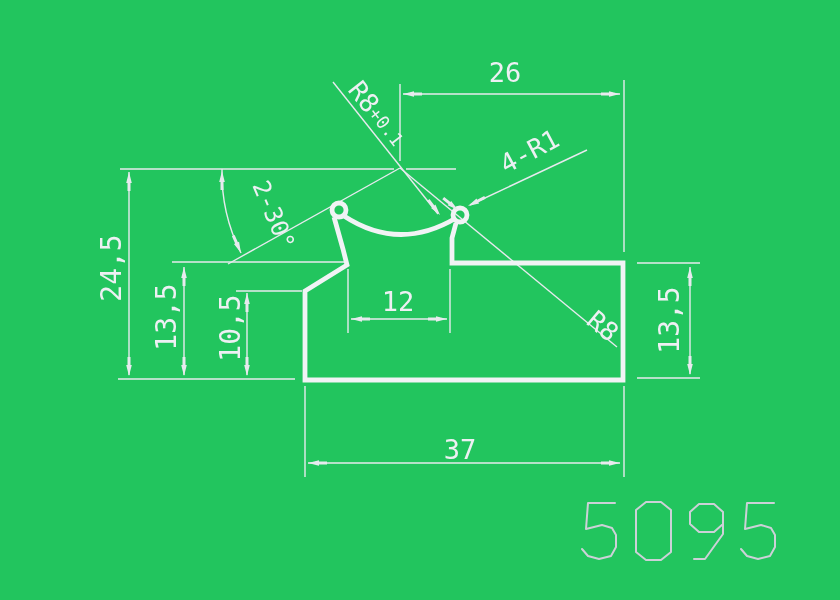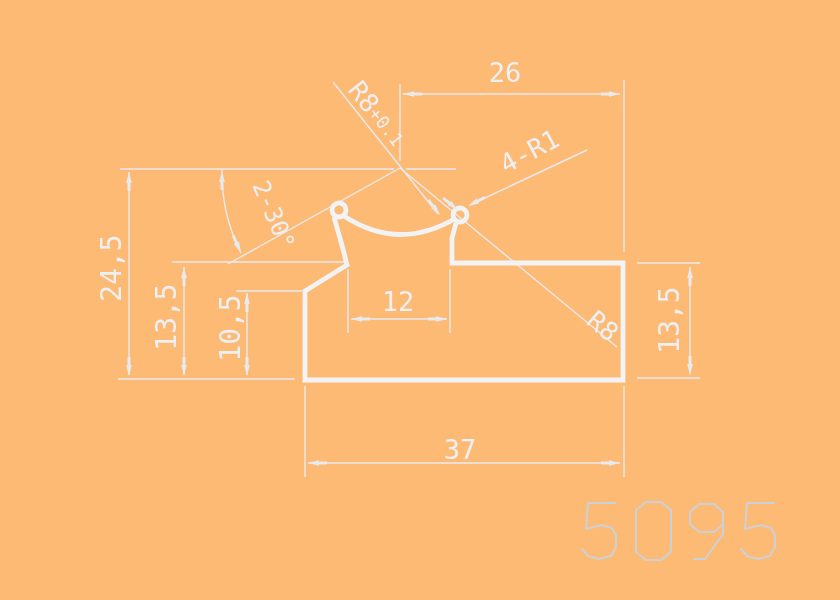--- a/index.html
+++ b/index.html
@@ -5,21 +5,21 @@
 <style>
   html,body{margin:0;padding:0;}
   body{font-family:"DejaVu Sans Mono", monospace;}
   #viewport{position:relative;width:840px;height:600px;overflow:hidden;}
   svg{position:absolute;left:0;top:0;}
   svg text{font-family:"DejaVu Sans Mono", monospace;}
 </style>
 </head>
 <body>
 
-<div id="viewport" style="background: #fdba74;">
+<div id="viewport" style="background: #22c55e;">
   <svg id="drawing" width="840" height="600" viewBox="0 0 840 600">
       <line x1="120" y1="169" x2="394" y2="169" stroke="#e7eaee" stroke-width="1.4"></line>
       <line x1="406" y1="169" x2="456" y2="169" stroke="#e7eaee" stroke-width="1.4"></line>
       <line x1="400" y1="84" x2="400" y2="161" stroke="#e7eaee" stroke-width="1.4"></line>
       <line x1="624" y1="80" x2="624" y2="252" stroke="#e7eaee" stroke-width="1.4"></line>
       <line x1="118" y1="379" x2="295" y2="379" stroke="#e7eaee" stroke-width="1.4"></line>
       <line x1="172" y1="262" x2="345" y2="262" stroke="#e7eaee" stroke-width="1.4"></line>
       <line x1="236" y1="291" x2="302" y2="291" stroke="#e7eaee" stroke-width="1.4"></line>
       <line x1="637" y1="263" x2="700" y2="263" stroke="#e7eaee" stroke-width="1.4"></line>
       <line x1="637" y1="378" x2="700" y2="378" stroke="#e7eaee" stroke-width="1.4"></line>

